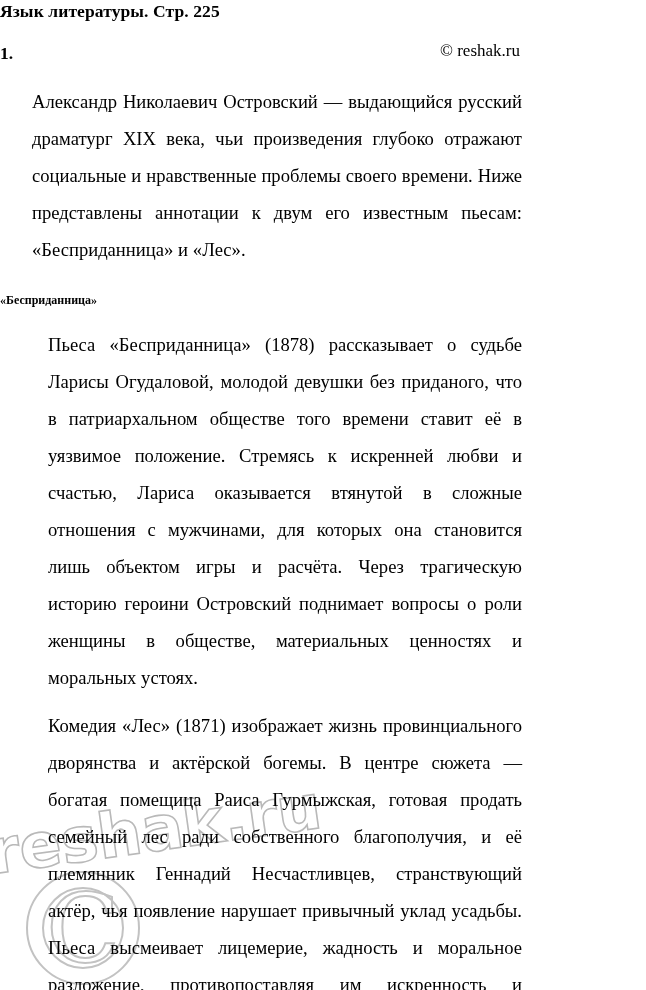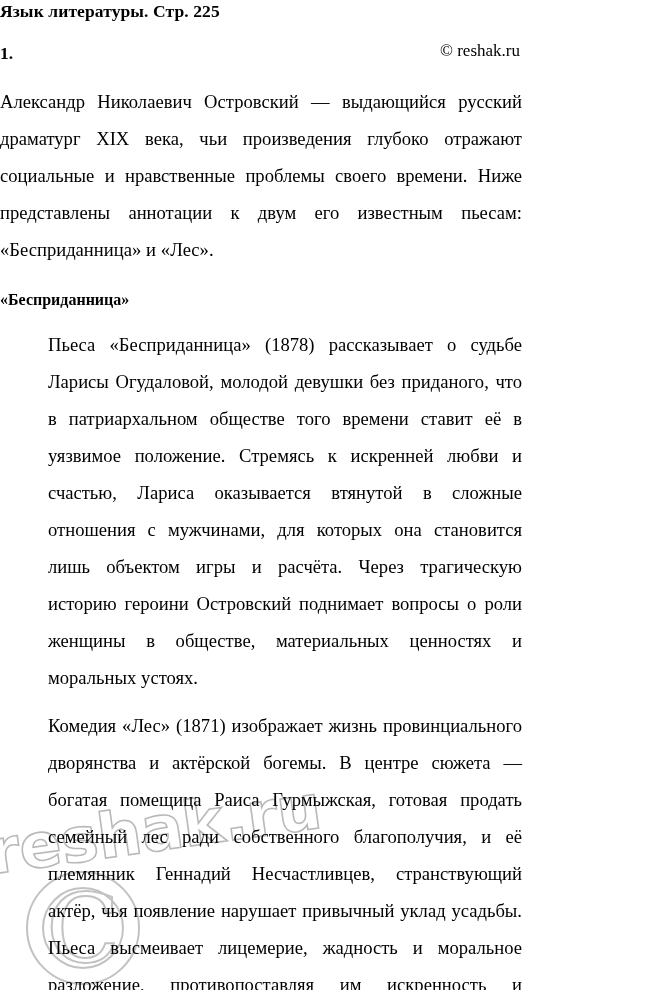--- a/index.html
+++ b/index.html
@@ -68,25 +68,26 @@
     font-size: 18.6px;
     line-height: 37px;
     text-align: justify;
     text-justify: inter-word;
     text-indent: 0;
     word-spacing: 0.2px;
     hyphens: none;
   }
   p.body-text.first {
     margin-top: 17px;
+    margin-left: 32px;
   }
 
   h3.subhead {
     margin: 17px 0 0 0;
-    font-size: 16px;
+    font-size: 12px;
     font-weight: bold;
     line-height: 30px;
     text-align: left;
   }
 
   p.after-head {
     margin-top: 11px;
     margin-left: 48px;
   }
 

